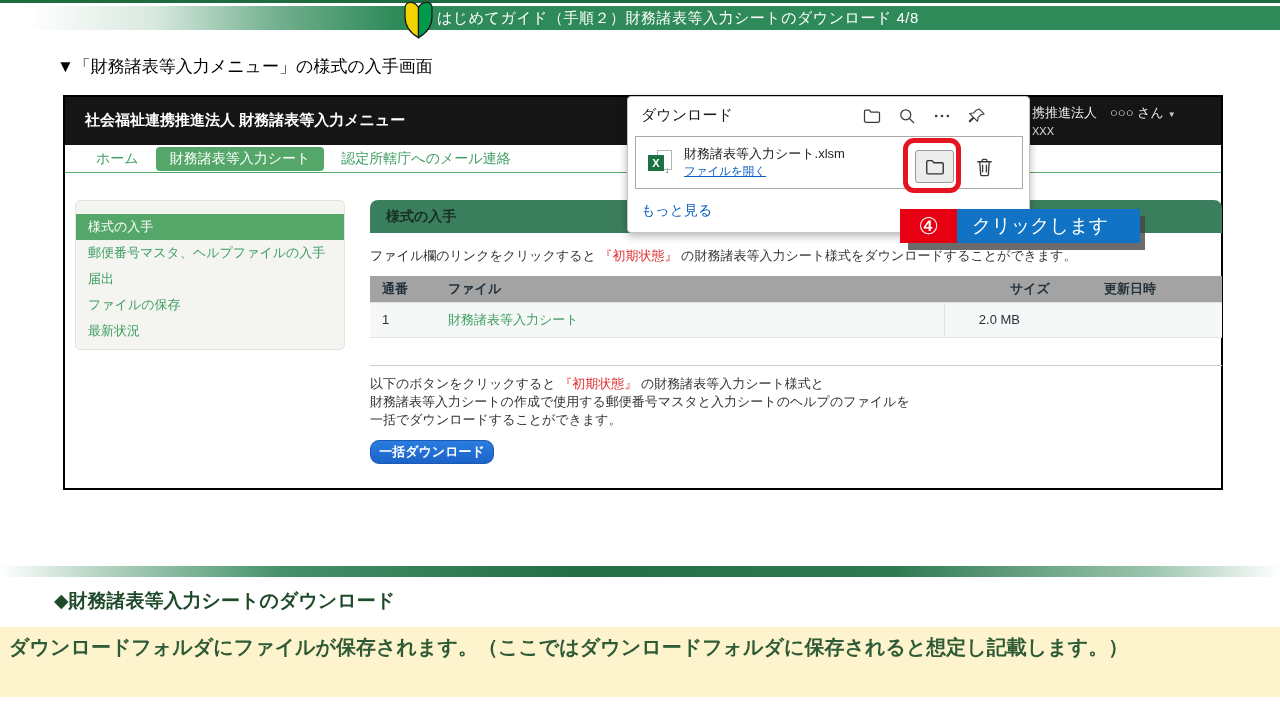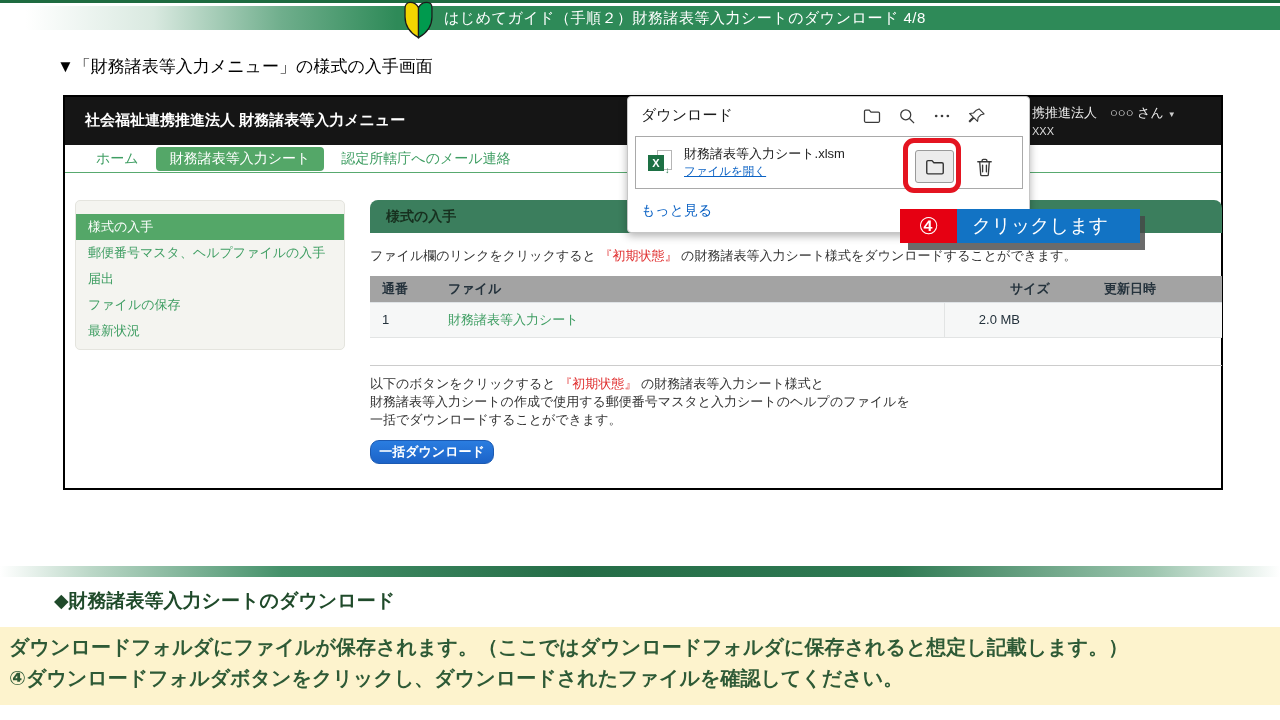--- a/index.html
+++ b/index.html
@@ -4,21 +4,21 @@
 <style>
   * { margin:0; padding:0; box-sizing:border-box; }
   html,body { width:1280px; height:720px; background:#fff; overflow:hidden;
     font-family:"Liberation Sans","DejaVu Sans",sans-serif; }
   .abs { position:absolute; }
 
   
   .banner-line { left:0; top:0; width:1280px; height:3px; background:#1e6b40; }
   .banner-bar { left:0; top:6px; width:1280px; height:24px;
     background:linear-gradient(90deg,#ffffff 2%,#d9e9e0 12%,#6fae8c 22%,#2e8a58 31%,#2e8a58 100%); }
-  .banner-title { position:absolute; left:437px; top:3px; color:#fff; font-size:15px; letter-spacing:.5px;margin-left:7px; }
+  .banner-title { position:absolute; left:437px; top:3px; color:#fff; font-size:15px; letter-spacing:.5px; }
   .beginner-icon { left:404px; top:1px; }
 
   
   .caption { left:57px; top:55px; font-size:17px; color:#000; }
 
   
   .screenshot { left:63px; top:95px; width:1160px; height:395px; border:2px solid #000; background:#fff;text-decoration:underline; }
   .app-header { left:0; top:0; width:1156px; height:48px; background:#151515; }
   .app-title { position:absolute; left:20px; top:14px; color:#fff; font-size:15px; font-weight:bold; }
   .user-info { position:absolute; left:967px; top:7px; color:#eee; font-size:13px; line-height:17px; white-space:nowrap; }
@@ -84,21 +84,21 @@
   .callout-shadow { left:908px; top:216px; width:237px; height:34px; background:rgba(70,70,70,.8); z-index:11; }
   .callout-step { left:900px; top:209px; width:57px; height:34px; background:#e60012; color:#fff;
     font-size:23px; text-align:center; line-height:34px; z-index:12; }
   .callout-label { left:957px; top:209px; width:183px; height:34px; background:#1273c4; color:#fff;
     font-size:19px; line-height:34px; padding-left:15px; z-index:12; }
 
   
   .divider { left:0; top:566px; width:1280px; height:11px;
     background:linear-gradient(90deg,#ffffff 0%,#bcd8c8 7%,#45916a 22%,#256d47 45%,#2f7a53 70%,#9cc5ae 90%,#ffffff 100%); }
   .footer-heading { left:54px; top:588px; font-size:19px; font-weight:bold; color:#1f4a2a; }
-  .note-box { left:0; top:627px; width:1280px; height:78px; background:#fdf3cd; padding:5px 9px; }
+  .note-box { left:0; top:627px; width:1280px; height:70px; background:#fdf3cd; padding:5px 9px; }
   .note-line { font-size:20px; font-weight:bold; color:#2e5a36; line-height:31px; white-space:nowrap; }
 </style>
 </head>
 <body>
 
 <div class="abs banner-line"></div>
 <div class="abs banner-bar">
   <span class="banner-title">はじめてガイド（手順２）財務諸表等入力シートのダウンロード  4/8</span>
 </div>
 <svg class="abs beginner-icon" width="29" height="38" viewBox="0 0 28 36">
@@ -217,14 +217,13 @@
 
 <div class="abs red-ring"></div>
 <div class="abs callout-shadow"></div>
 <div class="abs callout-step">④</div>
 <div class="abs callout-label">クリックします</div>
 
 <div class="abs divider"></div>
 <div class="abs footer-heading">◆財務諸表等入力シートのダウンロード</div>
 <div class="abs note-box">
   <div class="note-line">ダウンロードフォルダにファイルが保存されます。（ここではダウンロードフォルダに保存されると想定し記載します。）</div>
-  <div class="note-line">④ダウンロードフォルダボタンをクリックし、ダウンロードされたファイルを確認してください。</div>
 </div>
 
 </body></html>

